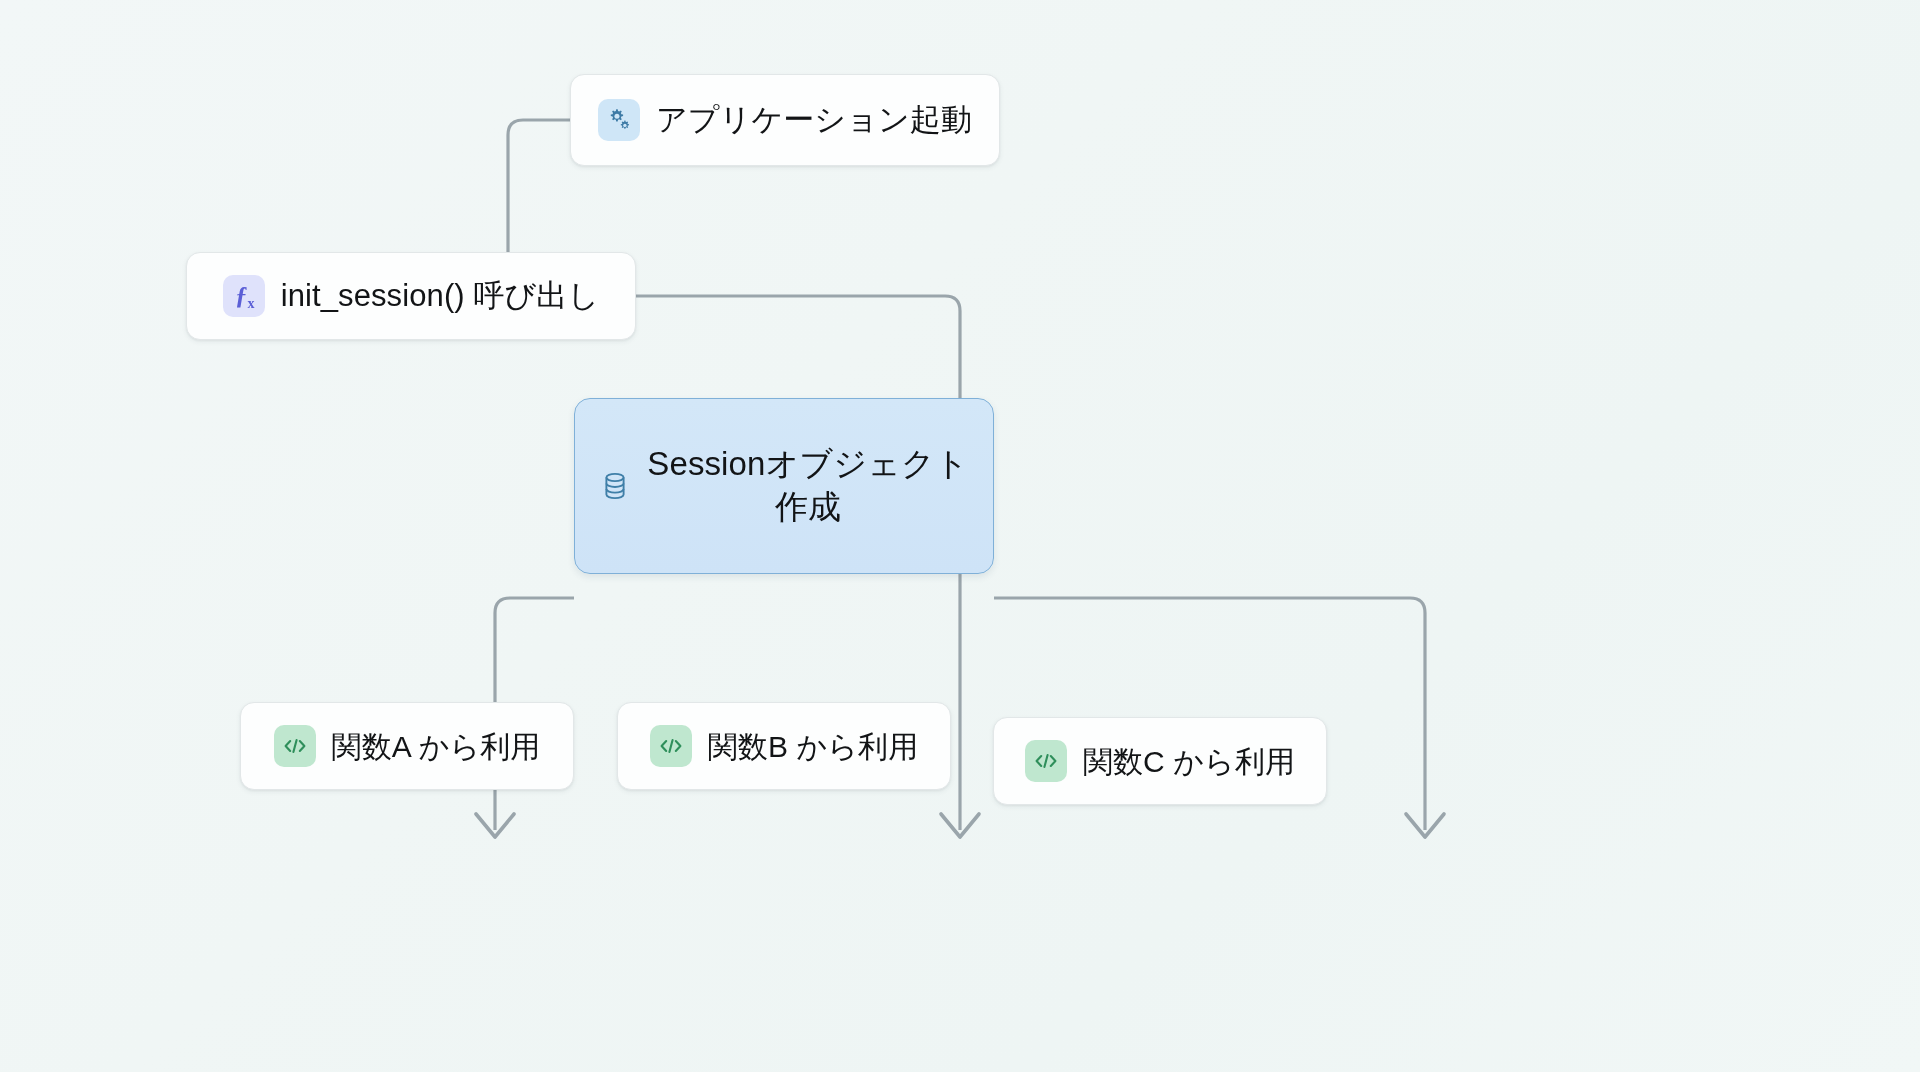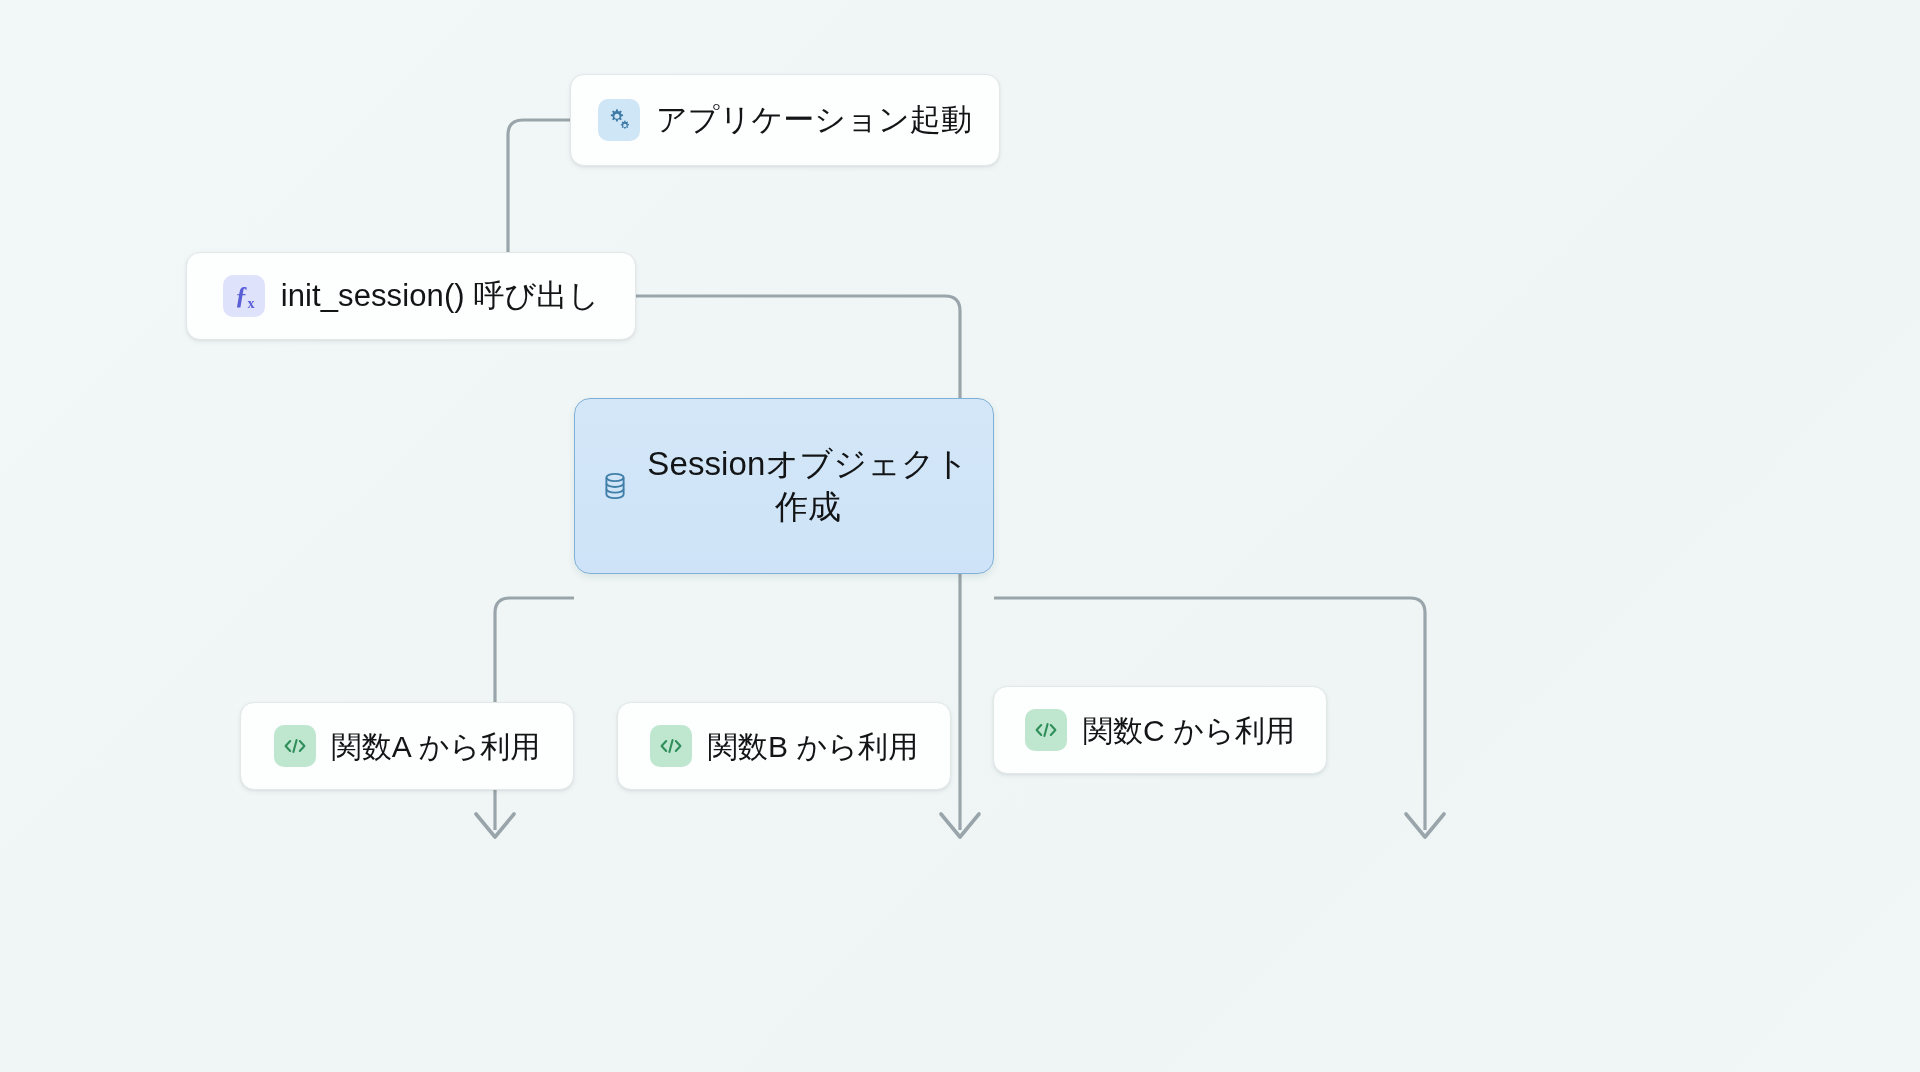--- a/index.html
+++ b/index.html
@@ -119,21 +119,21 @@
     box-shadow: 0 3px 7px rgba(40,70,100,0.10);
   }
   #node-session-object .node-label { font-size: 33px; }
   #node-func-a {
     left: 240px; top: 702px; width: 334px; height: 88px;
   }
   #node-func-b {
     left: 617px; top: 702px; width: 334px; height: 88px;
   }
   #node-func-c {
-    left: 993px; top: 686px; width: 334px; height: 88px;
+    left: 993px; top: 717px; width: 334px; height: 88px;
   }
   #node-func-a .node-label,
   #node-func-b .node-label,
   #node-func-c .node-label { font-size: 30px; }
 </style>
 </head>
 <body>
 
 <div id="canvas">
 

